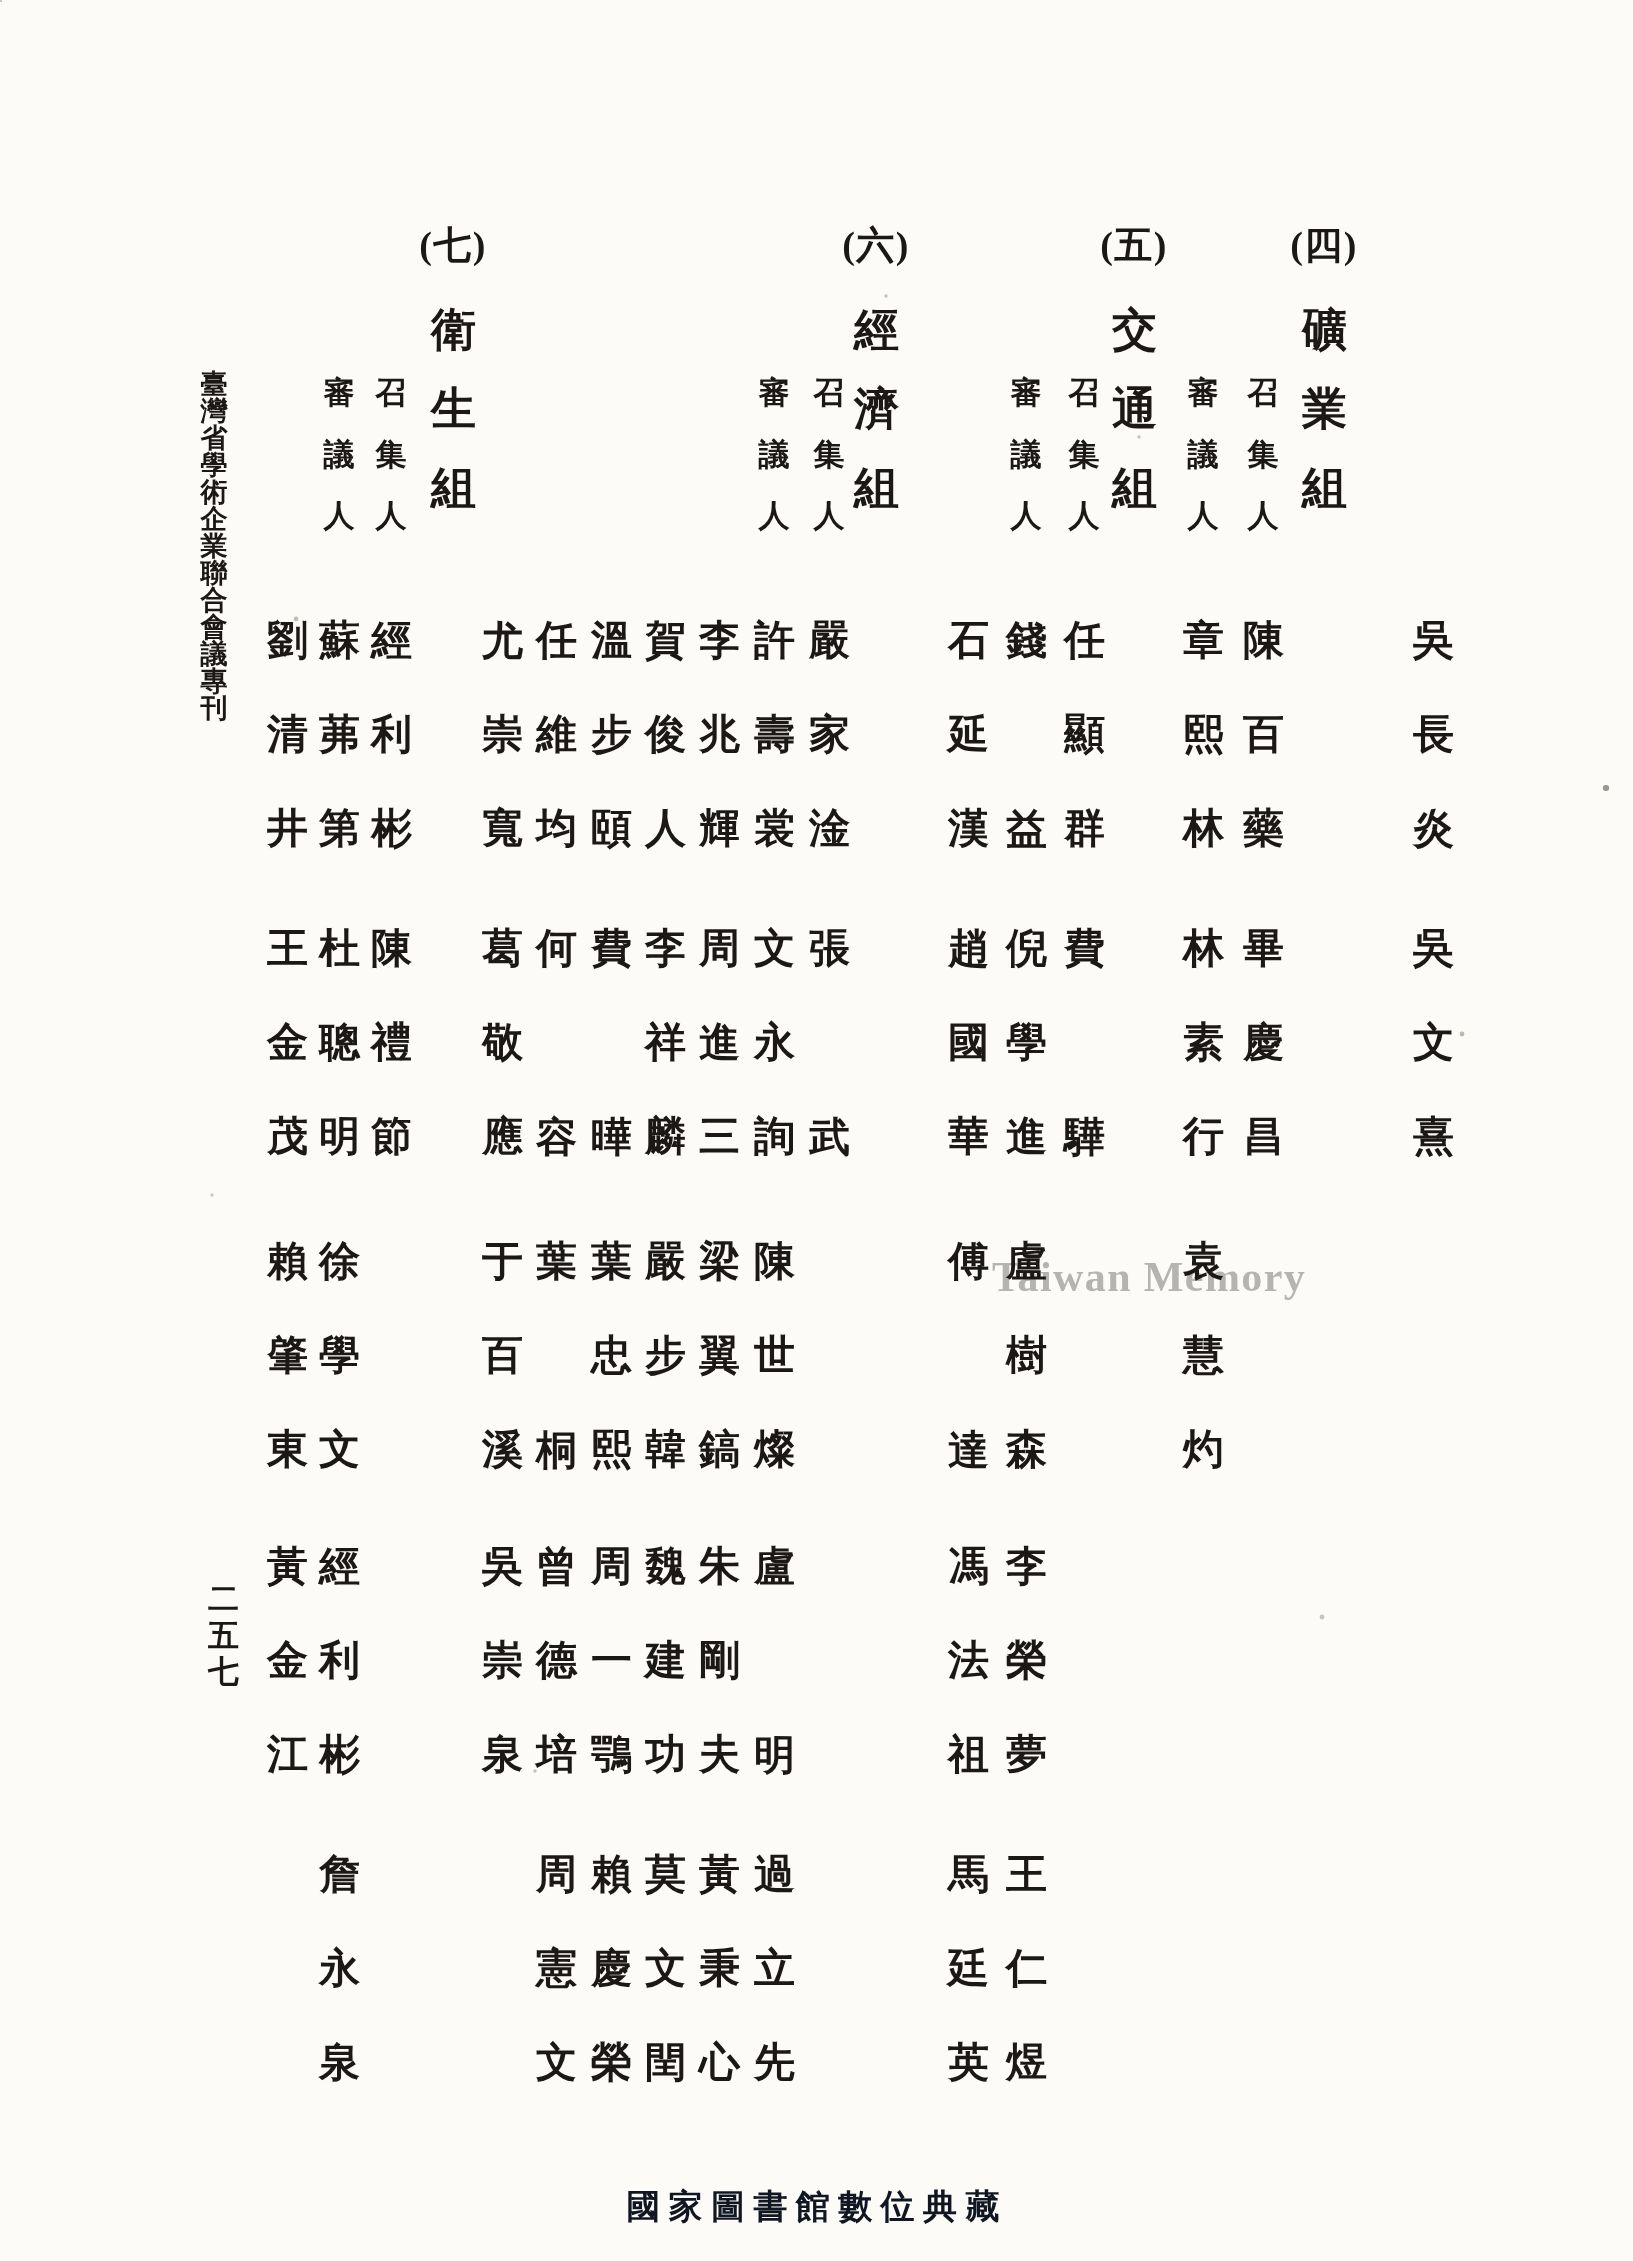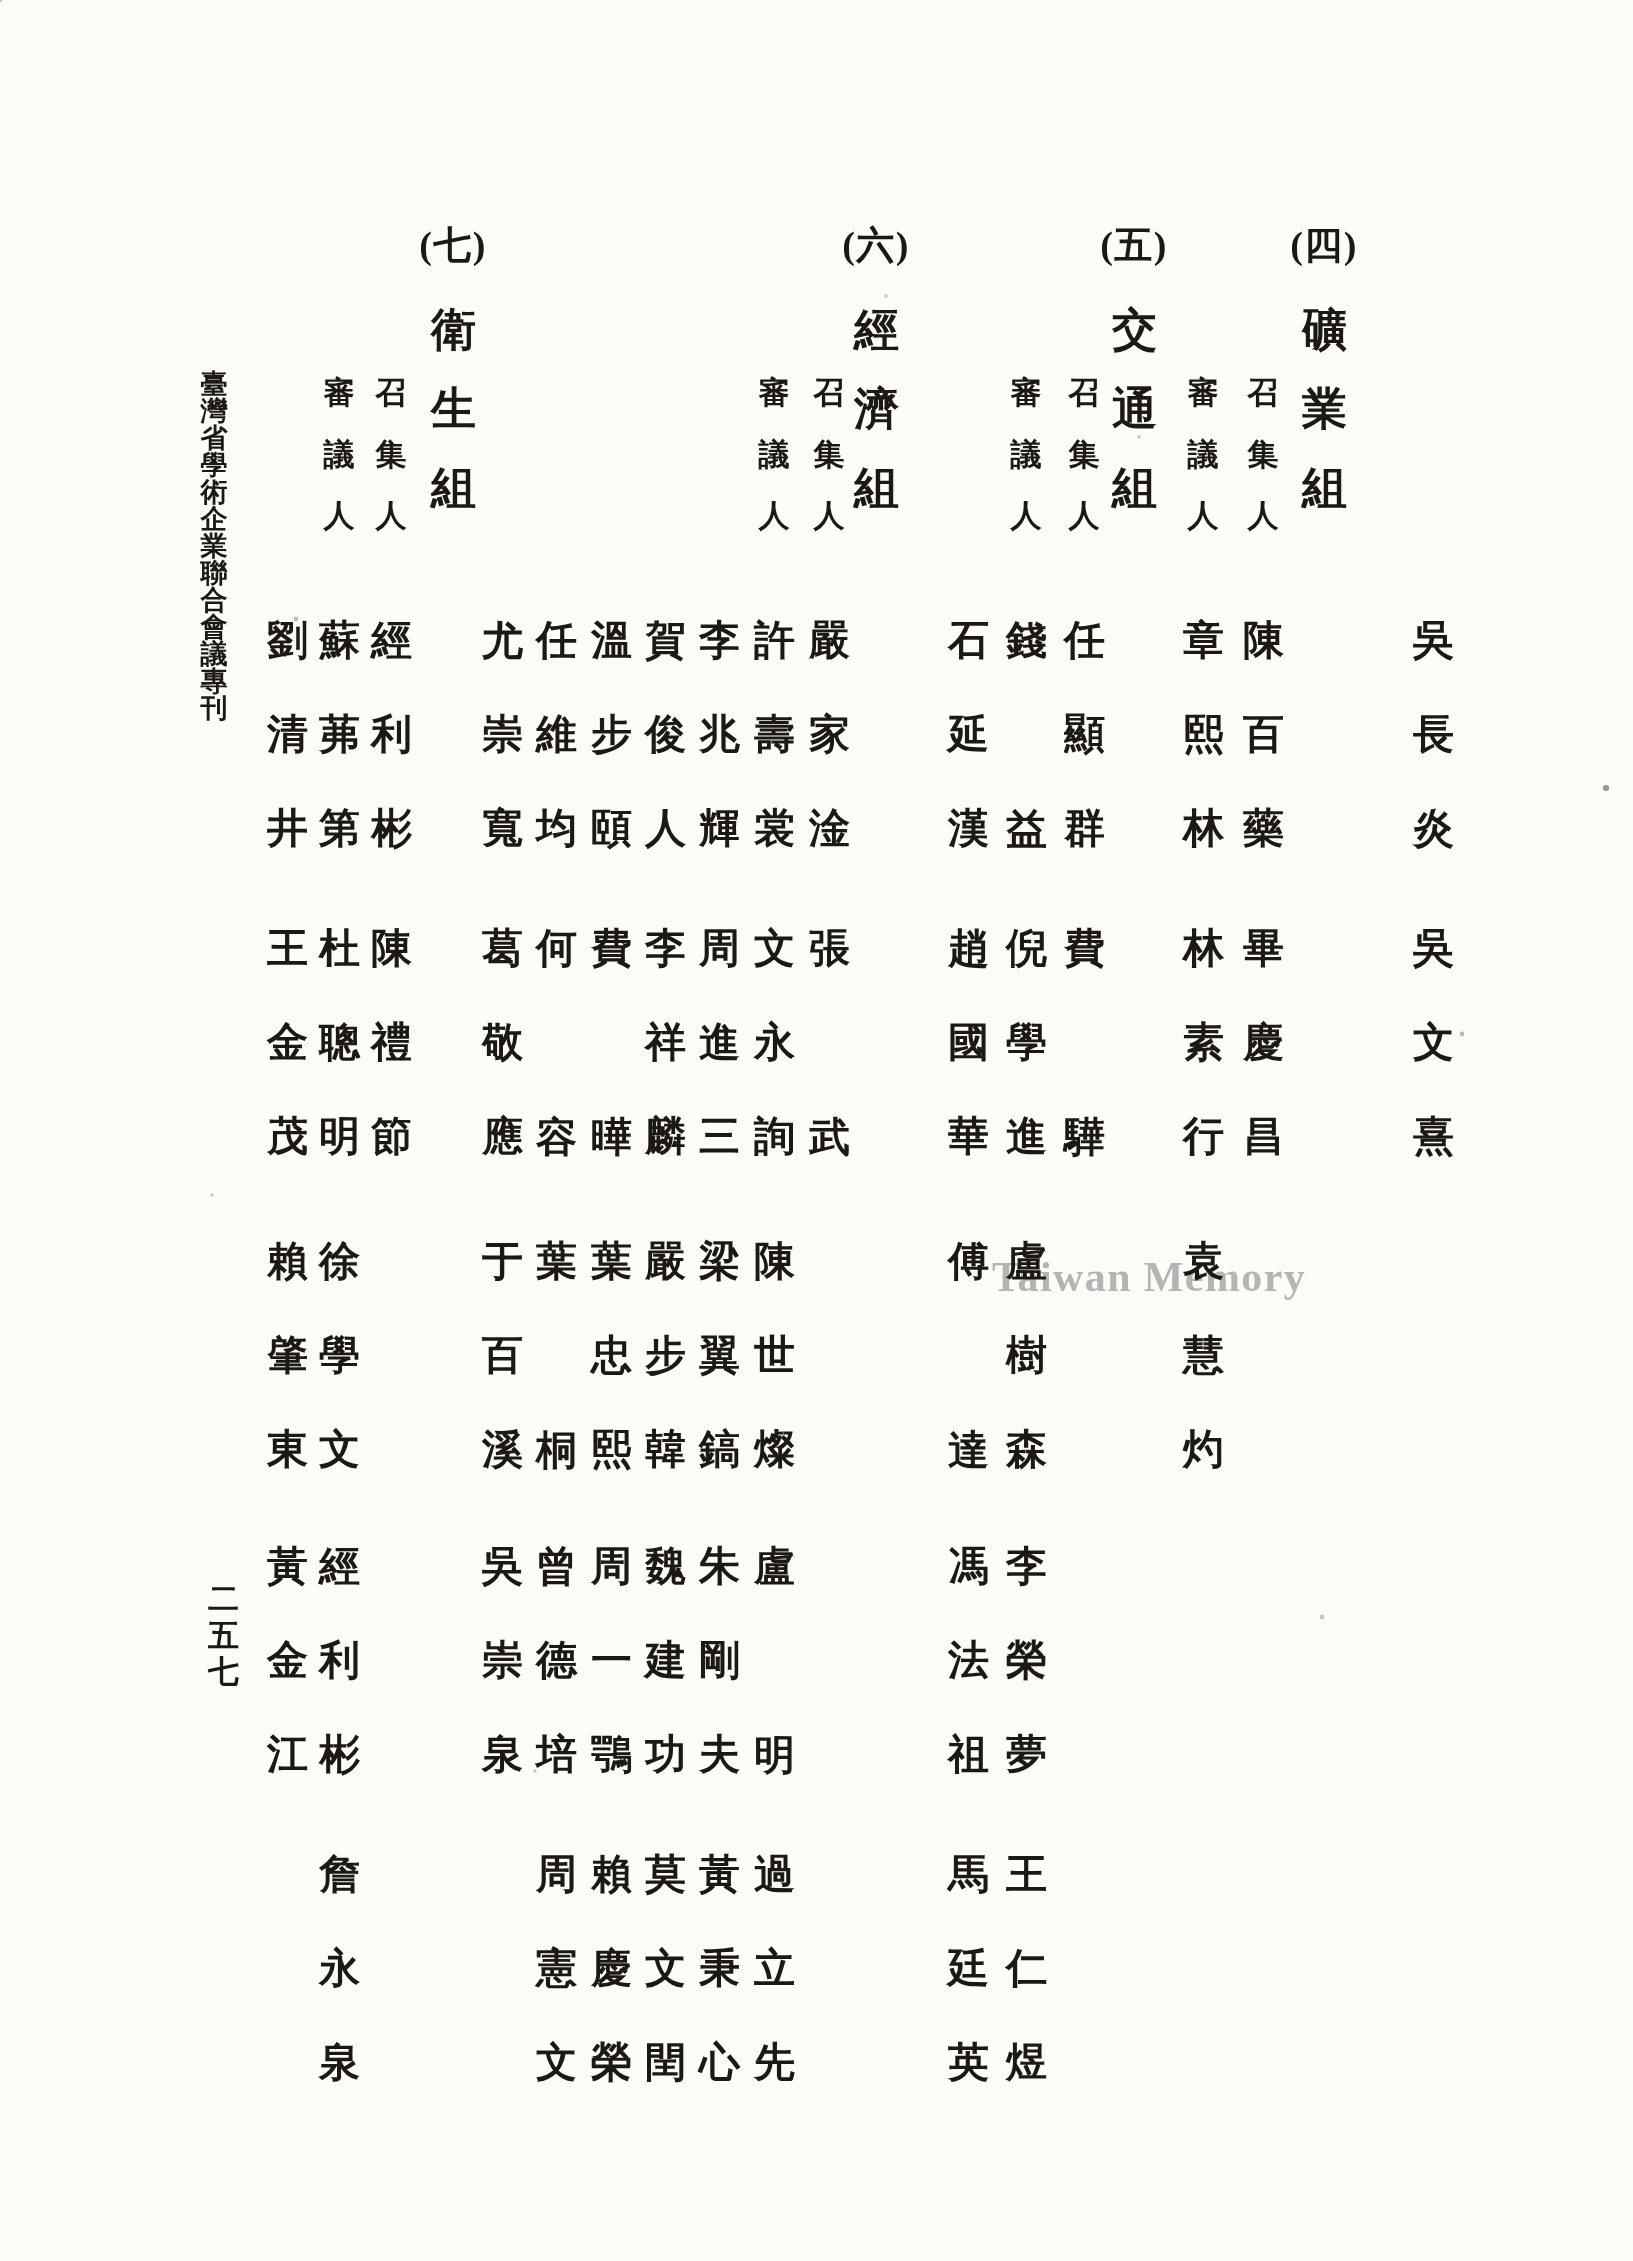--- a/index.html
+++ b/index.html
@@ -426,14 +426,15 @@
         <span class="cchar spine-char">議</span>
         <span class="cchar spine-char">專</span>
         <span class="cchar spine-char">刊</span>
       </div>
       <div class="vcol" style="left: 208px; top: 1583px;">
         <span class="cchar pageno-char">二</span>
         <span class="cchar pageno-char">五</span>
         <span class="cchar pageno-char">七</span>
       </div>
     </div>
+  <div id="stamp">國家圖書館數位典藏</div>
 </div>
 
 
 </body></html>

